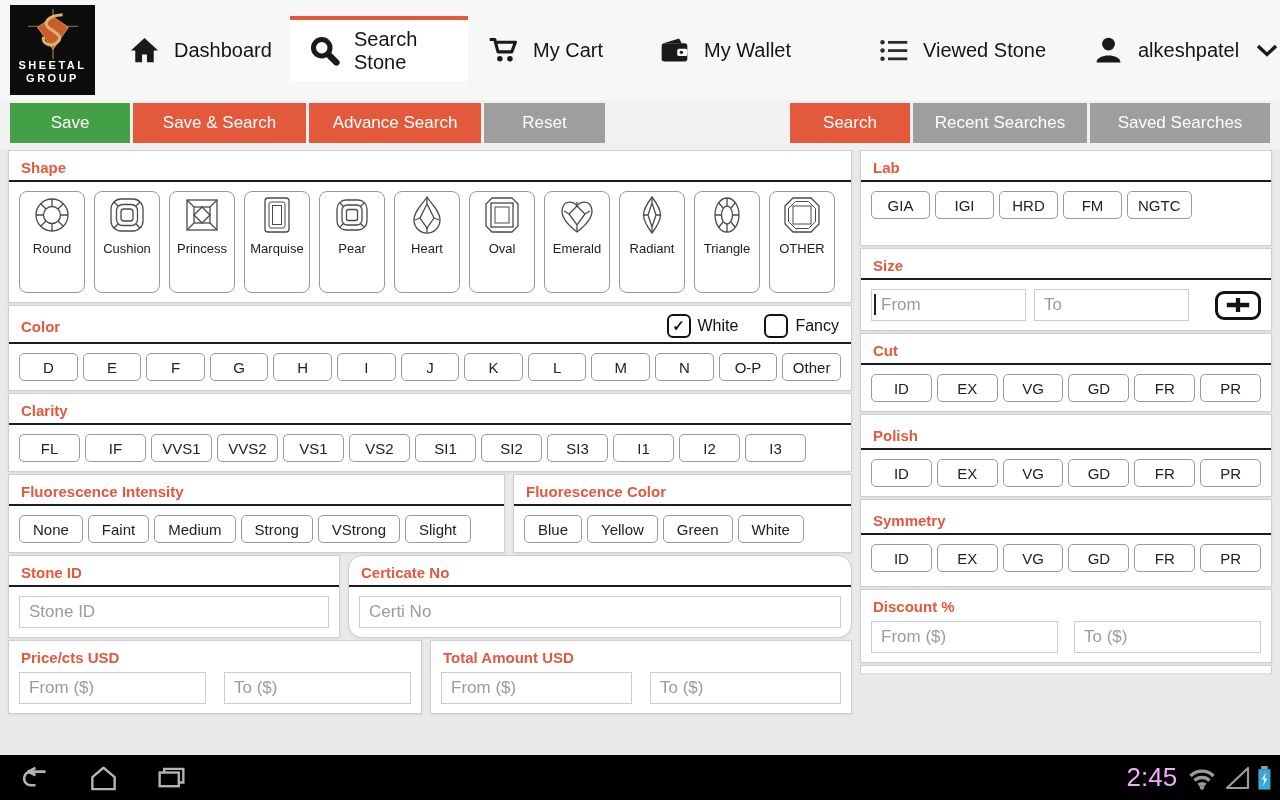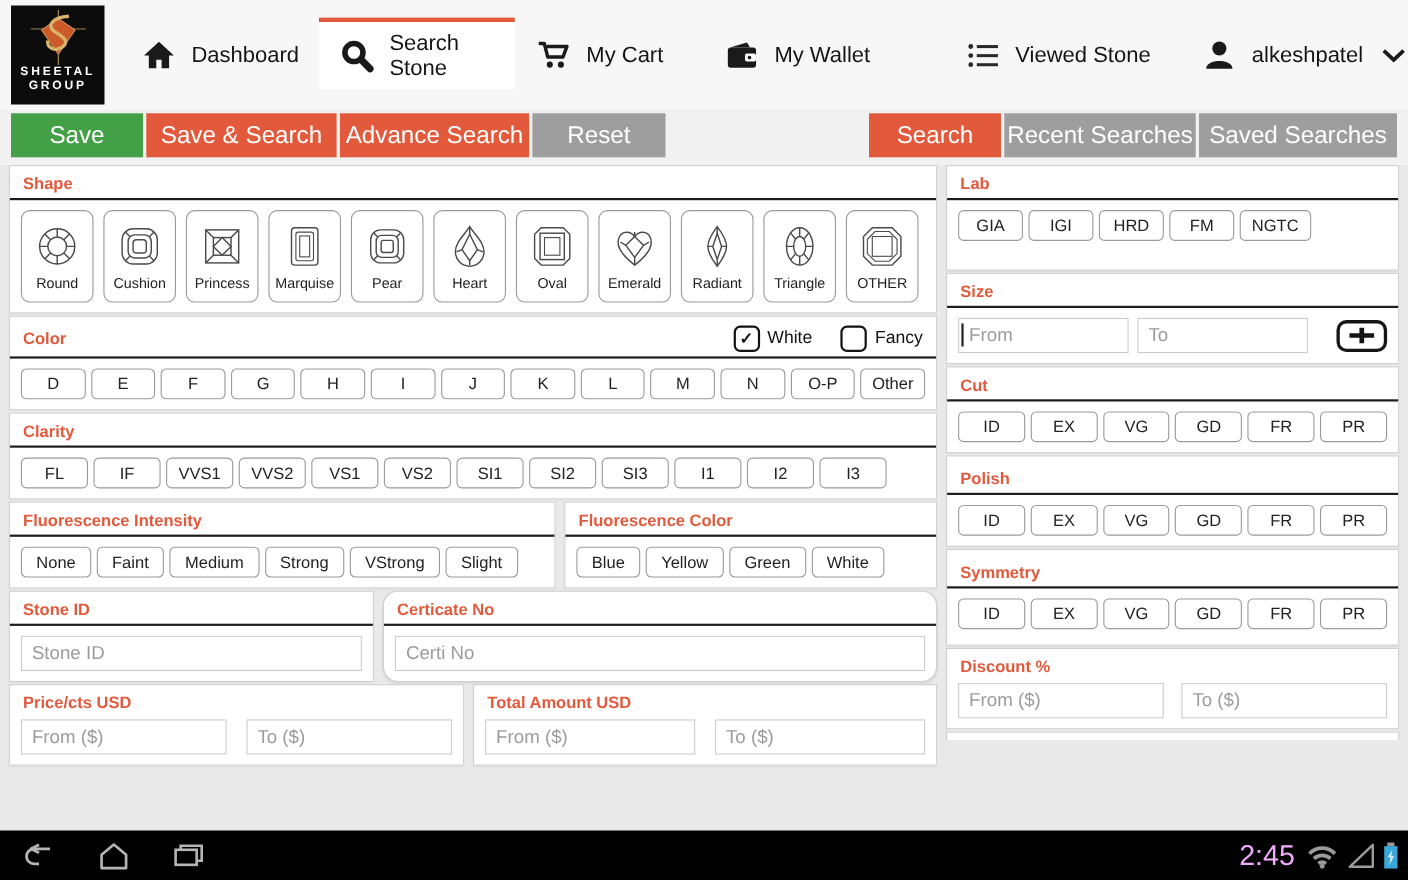--- a/index.html
+++ b/index.html
@@ -21,21 +21,21 @@
   .nav-item:nth-of-type(5){left:877px;}
   .nav-item:nth-of-type(6){left:1092px;}
   .nav-item.active{top:16px;height:65px;background:#fff;border-top:4px solid #e2593c;padding:0 18px;}
   .chev{display:none;margin-left:4px;}
   .nav-item.has-chevron .chev{display:inline-flex;}
   .chev svg{width:22px;height:13px;}
 
   
   .band{position:absolute;top:100px;left:0;right:0;height:50px;background:#f1f1f1;}
   .toolbar{position:absolute;top:103px;left:0;right:0;height:40px;display:flex;gap:3px;padding:0 10px;}
-  .tb{height:40px;display:flex;align-items:center;justify-content:center;color:#fff;font-size:22px;border:none;font-family:inherit;cursor:pointer;padding:0;}
+  .tb{height:40px;display:flex;align-items:center;justify-content:center;color:#fff;font-size:17px;border:none;font-family:inherit;cursor:pointer;padding:0;}
   .tb.green{background:#43a047;}
   .tb.orange{background:#e2593c;}
   .tb.gray{background:#9e9e9e;}
   .tb-left .tb:nth-of-type(1){width:120px;}
   .tb-left .tb:nth-of-type(2){width:173px;}
   .tb-left .tb:nth-of-type(3){width:172px;}
   .tb-left .tb:nth-of-type(4){width:121px;}
   .tb-right .tb:nth-of-type(1){width:120px;}
   .tb-right .tb:nth-of-type(2){width:174px;}
   .tb-right .tb:nth-of-type(3){width:180px;}
@@ -47,21 +47,21 @@
   .col-left{position:absolute;left:8px;top:0;width:844px;}
   .col-right{position:absolute;left:860px;top:0;width:412px;}
   .card{background:#fff;border:1px solid #cfcfcf;box-sizing:border-box;margin-bottom:2px;box-shadow:0 1px 2px rgba(0,0,0,.07);}
   .card-h{padding:8px 12px 4px;color:#e2593c;font-weight:bold;font-size:15px;}
   .card.rule .card-h{border-bottom:2px solid #1c1c1c;}
   .card-b{padding:9px 10px;}
   .hrow{display:flex;gap:8px;}
 
   
   .tiles{display:flex;gap:9px;}
-  .tile{width:66px;height:84px;border:1.5px solid #999;border-radius:8px;box-sizing:border-box;display:flex;flex-direction:column;align-items:center;justify-content:center;gap:3px;background:#fff;cursor:pointer;}
+  .tile{width:66px;height:102px;border:1.5px solid #999;border-radius:8px;box-sizing:border-box;display:flex;flex-direction:column;align-items:center;gap:3px;background:#fff;cursor:pointer;}
   .tile-ic svg{width:46px;height:46px;display:block;}
   .shape-svg *{stroke:#4a4a4a;stroke-width:1.3;fill:none;}
   .shape-svg [fill]{stroke-width:1;}
   .tile-label{font-size:13px;color:#222;}
 
   
   .optrow{display:flex;gap:5px;}
   .opt{height:28px;background:#fff;border:1.5px solid #9a9a9a;border-radius:5px;font-size:15px;color:#222;display:flex;align-items:center;justify-content:center;font-family:inherit;cursor:pointer;box-sizing:border-box;padding:0;}
   .grow .opt{flex:1;}
   .clarity-row .opt{width:61px;}

